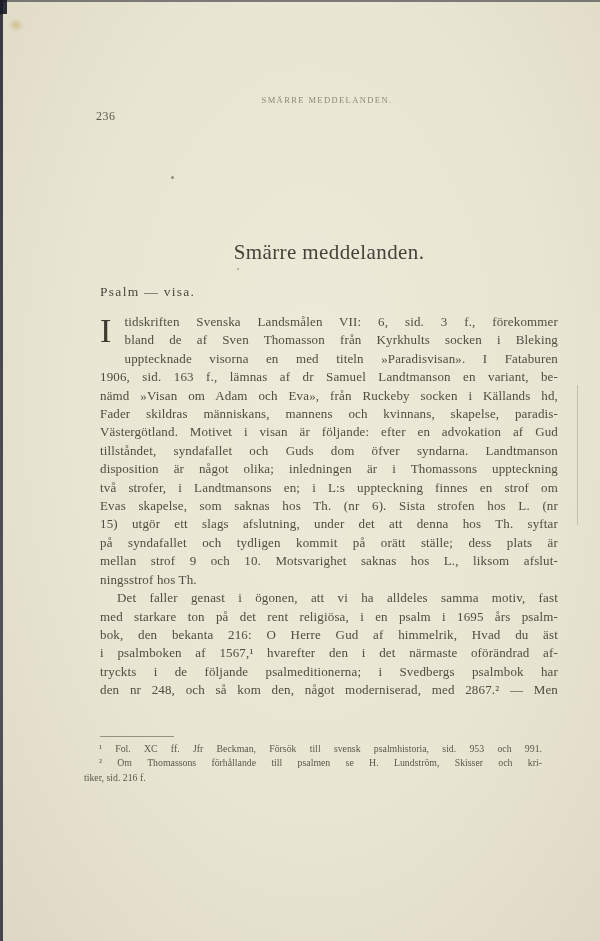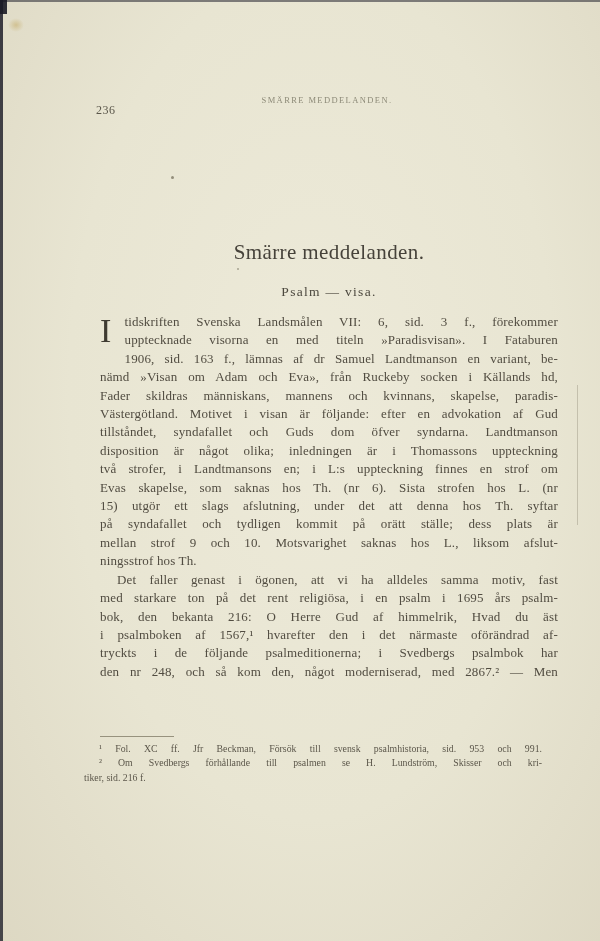--- a/index.html
+++ b/index.html
@@ -44,39 +44,38 @@
   }
   .crease {
     position: absolute; left: 577px; top: 385px; width: 1px; height: 140px;
     background: rgba(115,110,90,.30);
   }
 
   .header-row {
     position: absolute; top: 93px; left: 96px; width: 462px; height: 14px;
   }
   .page-number {
-    position: absolute; left: 0; top: 10px;
+    position: absolute; left: 0; top: 16px;
     font-size: 12px; color: #5a564a; letter-spacing: .5px;
   }
   .running-head {
     position: absolute; left: 0; right: 0; top: 2px;
     text-align: center;
     font-size: 8.5px; letter-spacing: 1.4px;
     color: #8d8a78;
   }
 
   .title {
     position: absolute; top: 240px; left: 100px; width: 458px;
     text-align: center;
     font-size: 21px; letter-spacing: .4px;
     color: #46423a;
   }
   .section-heading {
     position: absolute; top: 284px; left: 100px; width: 458px;
-    text-align: center;
     font-size: 13.5px; letter-spacing: 1.3px;
     color: #4c483e;
   }
 
   .bodytext {
     position: absolute; top: 313px; left: 100px; width: 458px;
     font-size: 13px; line-height: 18.4px;
     letter-spacing: .15px;
     color: #514c41;
   }
@@ -127,20 +126,21 @@
   </div>
 
   <div class="title">Smärre meddelanden.</div>
 
   <div class="section-heading">Psalm — visa.</div>
 
   <div class="bodytext">
     <div class="para-1">
       <span class="dropcap">I</span>
     <div class="tline">tidskriften Svenska Landsmålen VII: 6, sid. 3 f., förekommer</div>
+        <div class="tline">bland de af Sven Thomasson från Kyrkhults socken i Bleking</div>
         <div class="tline">upptecknade visorna en med titeln »Paradisvisan». I Fataburen</div>
         <div class="tline">1906, sid. 163 f., lämnas af dr Samuel Landtmanson en variant, be-</div>
         <div class="tline">nämd »Visan om Adam och Eva», från Ruckeby socken i Källands hd,</div>
         <div class="tline">Fader skildras människans, mannens och kvinnans, skapelse, paradis-</div>
         <div class="tline">Västergötland. Motivet i visan är följande: efter en advokation af Gud</div>
         <div class="tline">tillståndet, syndafallet och Guds dom öfver syndarna. Landtmanson</div>
         <div class="tline">disposition är något olika; inledningen är i Thomassons uppteckning</div>
         <div class="tline">två strofer, i Landtmansons en; i L:s uppteckning finnes en strof om</div>
         <div class="tline">Evas skapelse, som saknas hos Th. (nr 6). Sista strofen hos L. (nr</div>
         <div class="tline">15) utgör ett slags afslutning, under det att denna hos Th. syftar</div>
@@ -154,17 +154,17 @@
         <div class="tline">bok, den bekanta 216: O Herre Gud af himmelrik, Hvad du äst</div>
         <div class="tline">i psalmboken af 1567,¹ hvarefter den i det närmaste oförändrad af-</div>
         <div class="tline">tryckts i de följande psalmeditionerna; i Svedbergs psalmbok har</div>
         <div class="tline">den nr 248, och så kom den, något moderniserad, med 2867.² — Men</div>
       </div>
   </div>
 
   <div class="footnote-rule"></div>
   <div class="footnotes">
       <div class="tline">¹ Fol. XC ff. Jfr Beckman, Försök till svensk psalmhistoria, sid. 953 och 991.</div>
-      <div class="tline">² Om Svedbergs förhållande till psalmen se H. Lundström, Skisser och kri-</div>
+      <div class="tline">² Om Thomassons förhållande till psalmen se H. Lundström, Skisser och kri-</div>
       <div class="tline">tiker, sid. 216 f.</div>
     </div>
 
 </div>
 
 </body></html>

